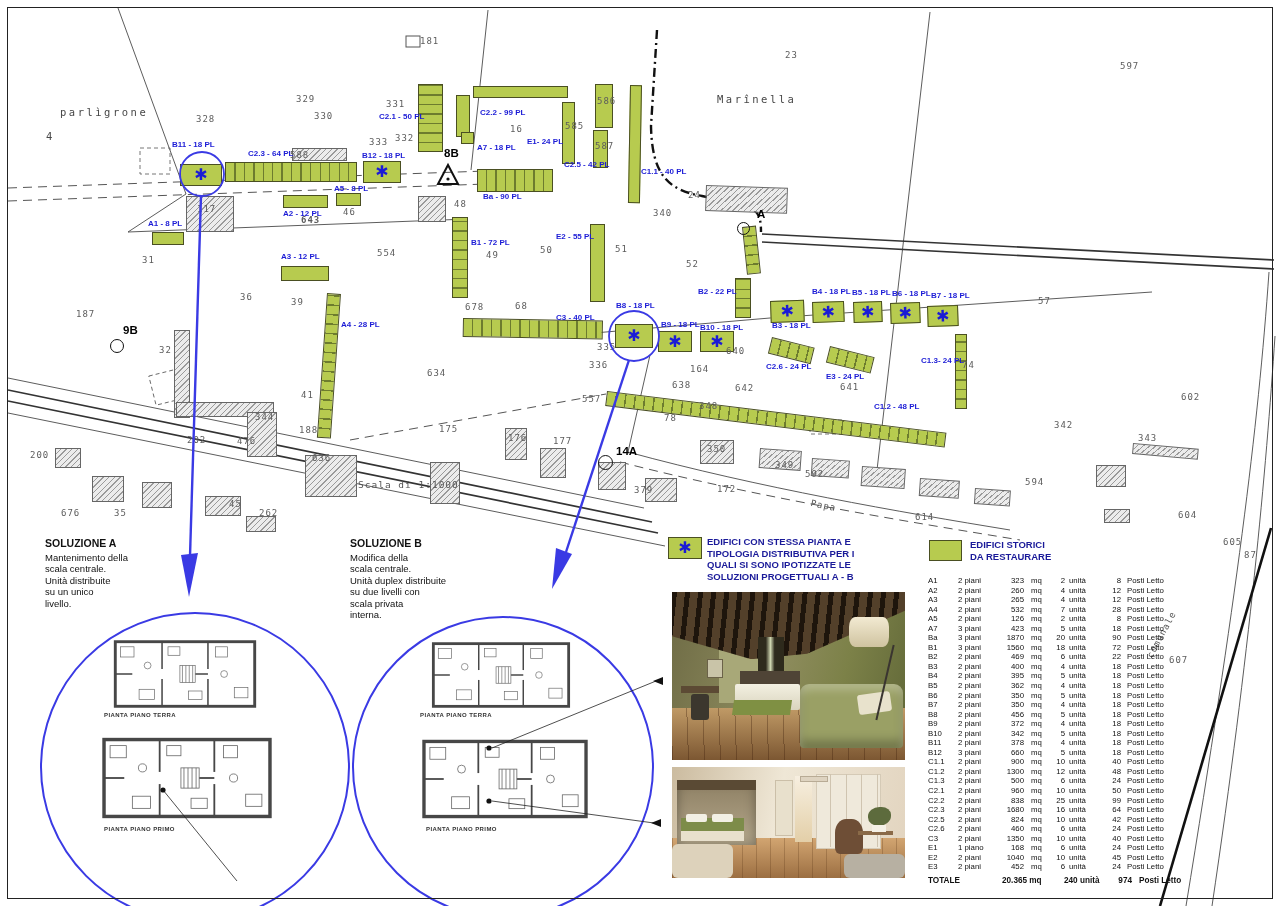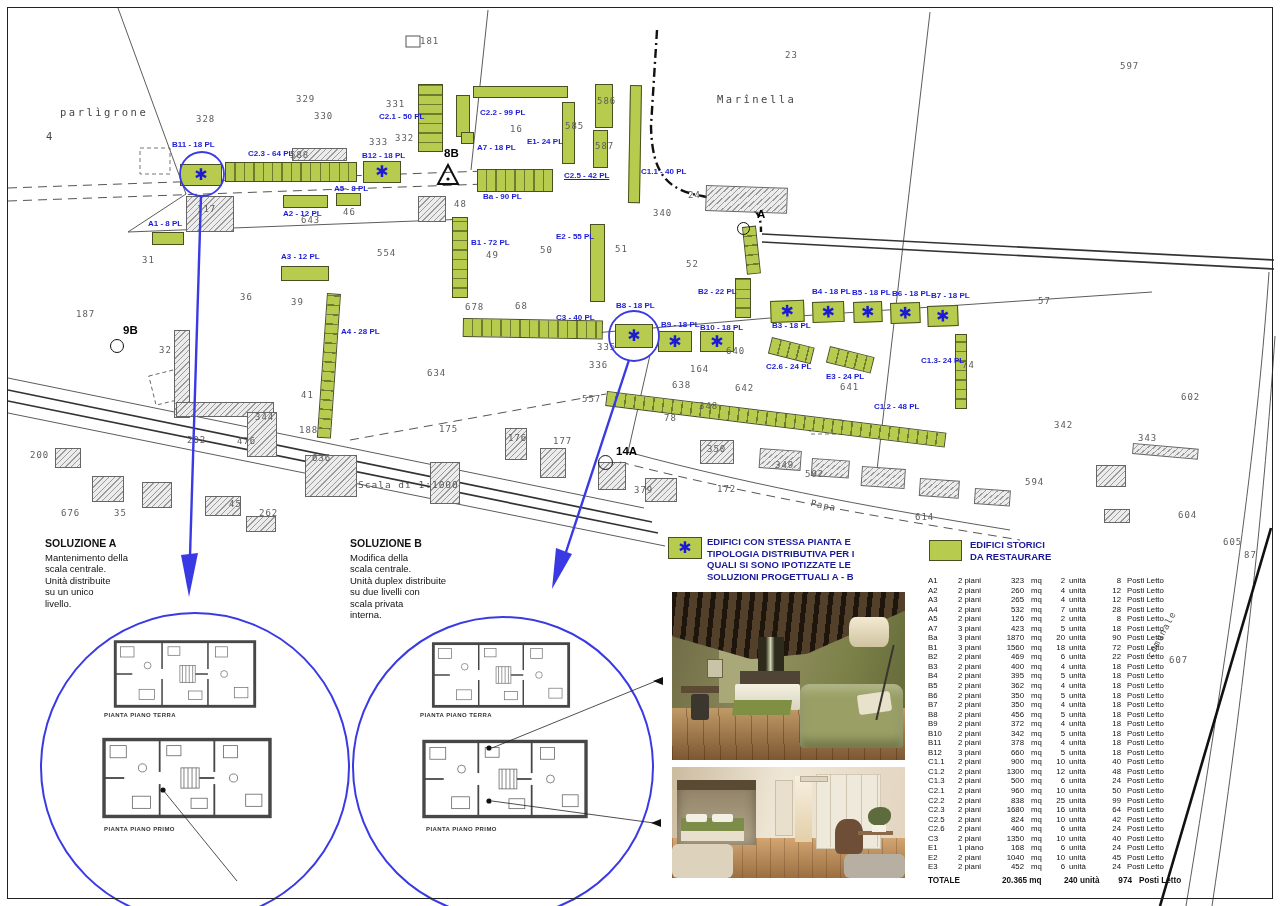--- a/index.html
+++ b/index.html
@@ -176,26 +176,26 @@
       <div class="gbld" style="left: 1133px; top: 443px; width: 66px; height: 11px; transform-origin: 0px 0px; transform: rotate(5deg);"></div>
       <div class="gbld" style="left: 1096px; top: 465px; width: 30px; height: 22px;"></div>
       <div class="gbld" style="left: 1104px; top: 509px; width: 26px; height: 14px;"></div>
       <div class="bldlabel" style="left: 148px; top: 219px;">A1 - 8 PL</div>
       <div class="bldlabel" style="left: 172px; top: 140px;">B11 - 18 PL</div>
       <div class="bldlabel" style="left: 248px; top: 149px;">C2.3 - 64 PL</div>
       <div class="bldlabel" style="left: 362px; top: 151px;">B12 - 18 PL</div>
       <div class="bldlabel" style="left: 334px; top: 184px;">A5 - 8 PL</div>
       <div class="bldlabel" style="left: 283px; top: 209px;">A2 - 12 PL</div>
       <div class="bldlabel" style="left: 281px; top: 252px;">A3 - 12 PL</div>
-      <div class="bldlabel" style="left: 341px; top: 327px;">A4 - 28 PL</div>
+      <div class="bldlabel" style="left: 341px; top: 320px;">A4 - 28 PL</div>
       <div class="bldlabel" style="left: 379px; top: 112px;">C2.1 - 50 PL</div>
       <div class="bldlabel" style="left: 480px; top: 108px;">C2.2 - 99 PL</div>
       <div class="bldlabel" style="left: 477px; top: 143px;">A7 - 18 PL</div>
       <div class="bldlabel" style="left: 527px; top: 137px;">E1- 24 PL</div>
-      <div class="bldlabel" style="left: 564px; top: 171px; text-decoration: underline;">C2.5 - 42 PL</div>
+      <div class="bldlabel" style="left: 564px; top: 160px;">C2.5 - 42 PL</div>
       <div class="bldlabel" style="left: 641px; top: 167px;">C1.1 - 40 PL</div>
       <div class="bldlabel" style="left: 483px; top: 192px;">Ba - 90 PL</div>
       <div class="bldlabel" style="left: 471px; top: 238px;">B1 - 72 PL</div>
       <div class="bldlabel" style="left: 556px; top: 232px;">E2 - 55 PL</div>
       <div class="bldlabel" style="left: 556px; top: 313px;">C3 - 40 PL</div>
       <div class="bldlabel" style="left: 616px; top: 301px;">B8 - 18 PL</div>
       <div class="bldlabel" style="left: 698px; top: 287px;">B2 - 22 PL</div>
       <div class="bldlabel" style="left: 661px; top: 320px;">B9 - 18 PL</div>
       <div class="bldlabel" style="left: 700px; top: 323px;">B10 - 18 PL</div>
       <div class="bldlabel" style="left: 772px; top: 321px;">B3 - 18 PL</div>
@@ -223,21 +223,21 @@
       <div class="parcel" style="left: 369px; top: 130px; margin-top: 7px;">333</div>
       <div class="parcel" style="left: 395px; top: 133px;">332</div>
       <div class="parcel" style="left: 510px; top: 124px;">16</div>
       <div class="parcel" style="left: 565px; top: 121px;">585</div>
       <div class="parcel" style="left: 597px; top: 96px;">586</div>
       <div class="parcel" style="left: 595px; top: 141px;">587</div>
       <div class="parcel" style="left: 290px; top: 150px;">588</div>
       <div class="parcel" style="left: 653px; top: 208px;">340</div>
       <div class="parcel" style="left: 688px; top: 190px;">24</div>
       <div class="parcel" style="left: 197px; top: 204px;">117</div>
-      <div class="parcel" style="left: 301px; top: 215px;">643</div>
+      <div class="parcel" style="left: 301px; top: 215px; font-weight: bold;">643</div>
       <div class="parcel" style="left: 343px; top: 207px;">46</div>
       <div class="parcel" style="left: 377px; top: 248px;">554</div>
       <div class="parcel" style="left: 454px; top: 199px;">48</div>
       <div class="parcel" style="left: 486px; top: 250px;">49</div>
       <div class="parcel" style="left: 540px; top: 245px;">50</div>
       <div class="parcel" style="left: 615px; top: 244px;">51</div>
       <div class="parcel" style="left: 686px; top: 259px;">52</div>
       <div class="parcel" style="left: 1038px; top: 296px;">57</div>
       <div class="parcel" style="left: 142px; top: 255px;">31</div>
       <div class="parcel" style="left: 240px; top: 292px;">36</div>

